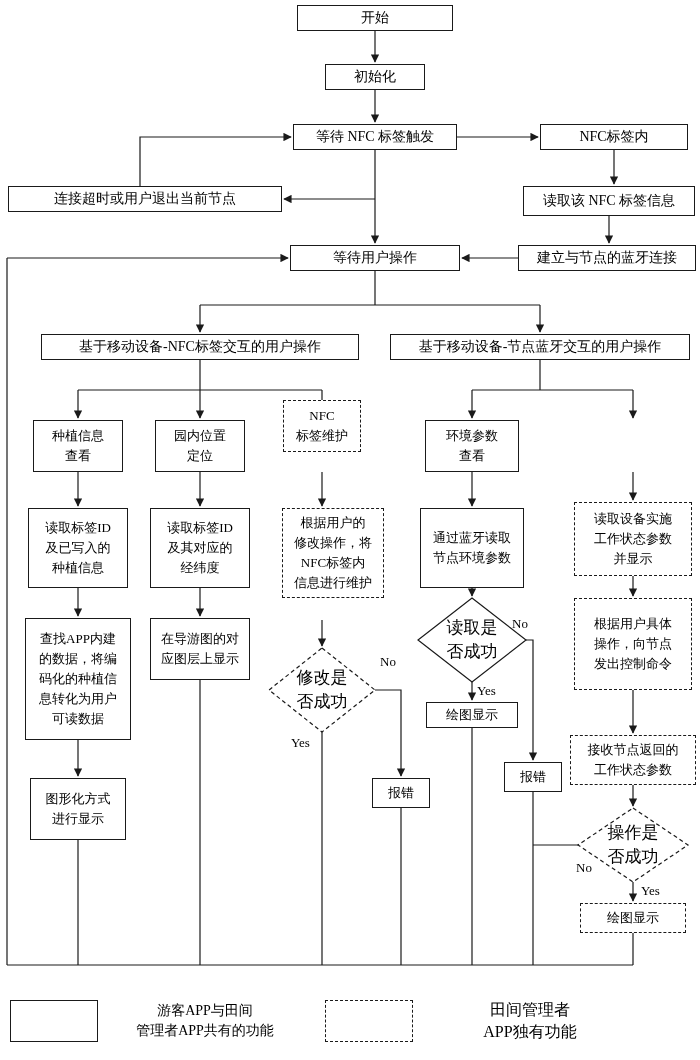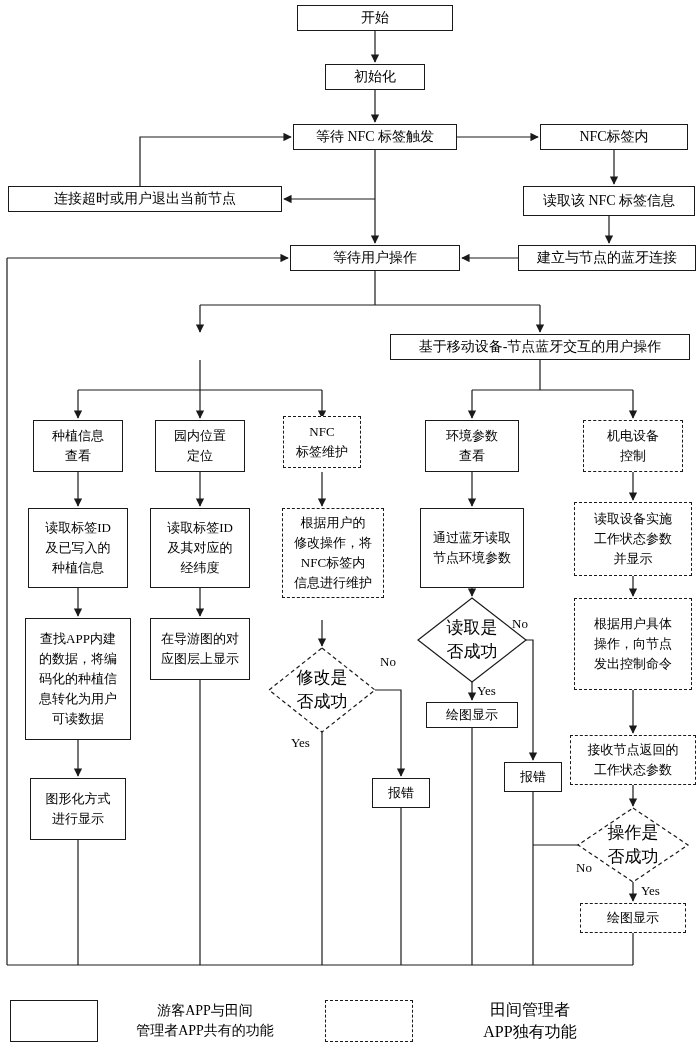--- a/index.html
+++ b/index.html
@@ -94,32 +94,31 @@
   </svg>
 
   <div class="node lg" style="left:297px;top:5px;width:156px;height:26px">开始</div>
   <div class="node lg" style="left:325px;top:64px;width:100px;height:26px">初始化</div>
   <div class="node lg" style="left:293px;top:124px;width:164px;height:26px">等待 NFC 标签触发</div>
   <div class="node lg" style="left:540px;top:124px;width:148px;height:26px">NFC标签内</div>
   <div class="node lg" style="left:8px;top:186px;width:274px;height:26px">连接超时或用户退出当前节点</div>
   <div class="node lg" style="left:523px;top:186px;width:172px;height:30px">读取该 NFC 标签信息</div>
   <div class="node lg" style="left:290px;top:245px;width:170px;height:26px">等待用户操作</div>
   <div class="node lg" style="left:518px;top:245px;width:178px;height:26px">建立与节点的蓝牙连接</div>
+  <div class="node lg" style="left:41px;top:334px;width:318px;height:26px">基于移动设备-NFC标签交互的用户操作</div>
   <div class="node lg" style="left:390px;top:334px;width:300px;height:26px">基于移动设备-节点蓝牙交互的用户操作</div>
 
   <div class="node" style="left:33px;top:420px;width:90px;height:52px">种植信息
 查看</div>
   <div class="node" style="left:155px;top:420px;width:90px;height:52px">园内位置
 定位</div>
-  <div class="node dashed" style="left:283px;top:416px;width:78px;height:52px">NFC
+  <div class="node dashed" style="left:283px;top:400px;width:78px;height:52px">NFC
 标签维护</div>
   <div class="node" style="left:425px;top:420px;width:94px;height:52px">环境参数
 查看</div>
-  <div class="node dashed" style="left:583px;top:420px;width:100px;height:52px">机电设备
-控制</div>
 
   <div class="node" style="left:28px;top:508px;width:100px;height:80px">读取标签ID
 及已写入的
 种植信息</div>
   <div class="node" style="left:150px;top:508px;width:100px;height:80px">读取标签ID
 及其对应的
 经纬度</div>
   <div class="node dashed" style="left:282px;top:508px;width:102px;height:90px">根据用户的
 修改操作，将
 NFC标签内

